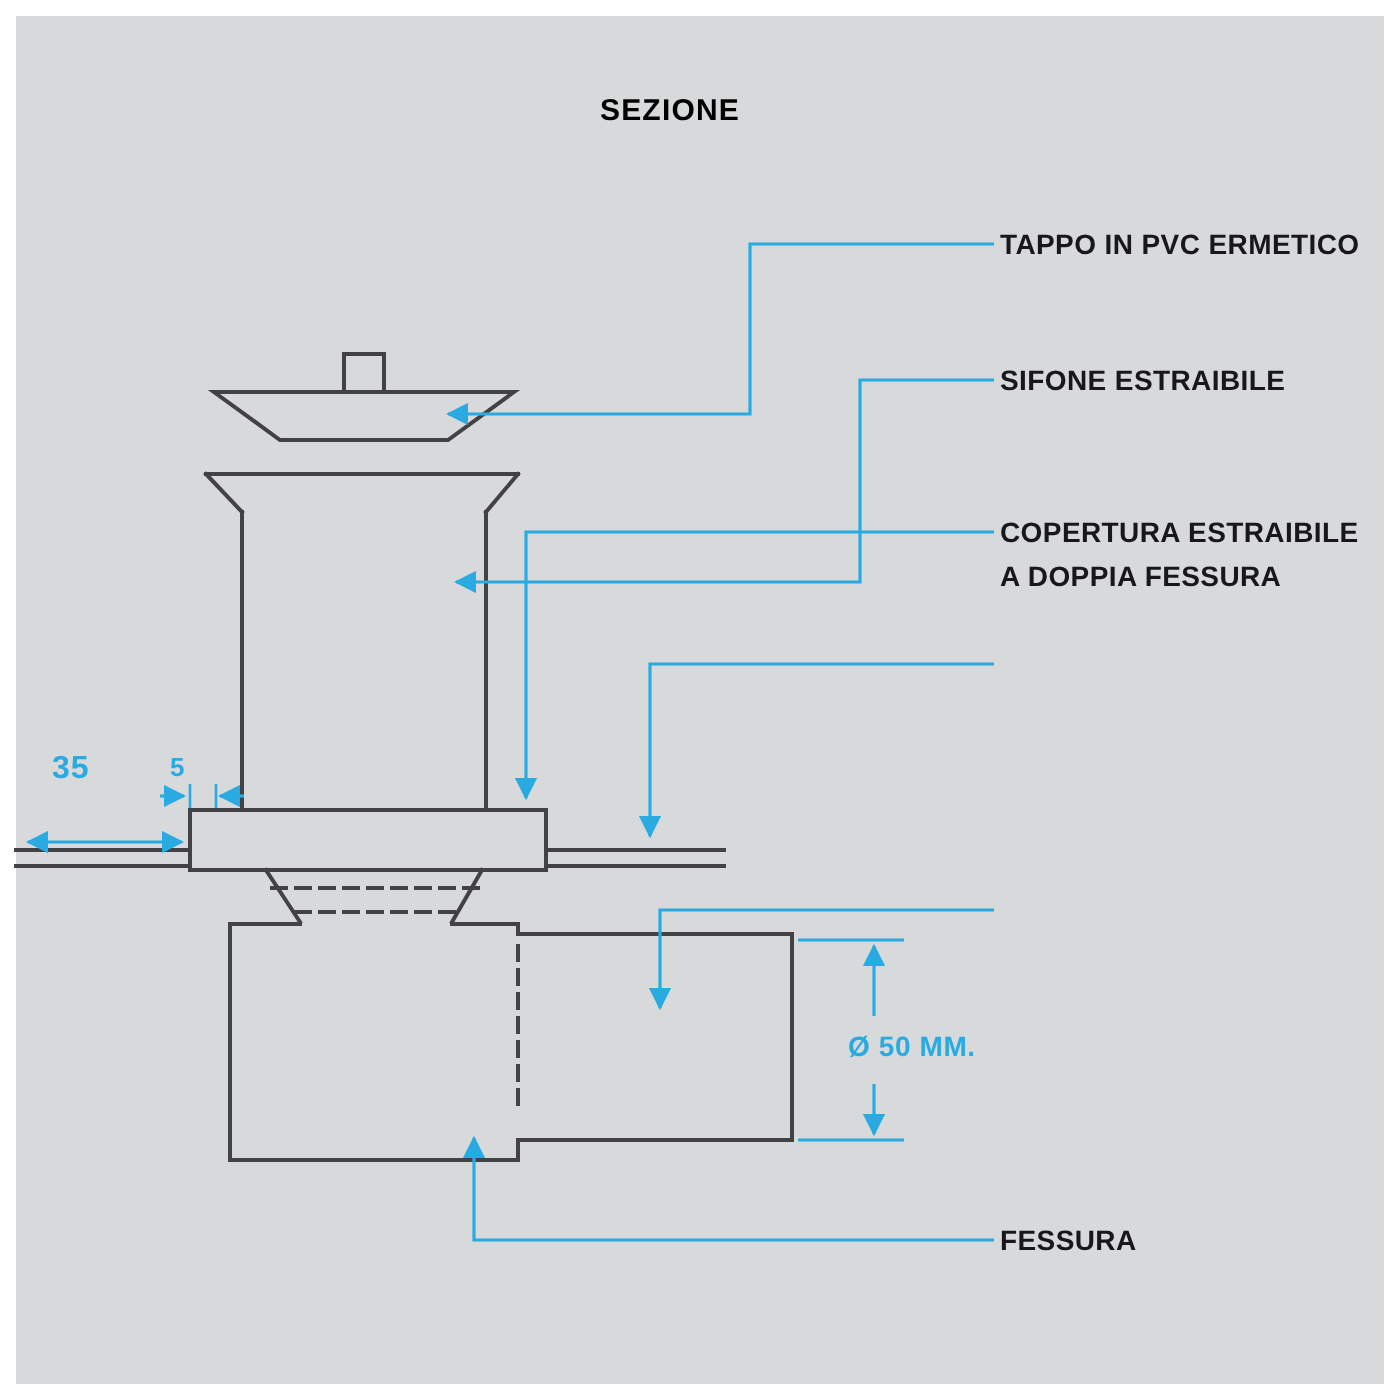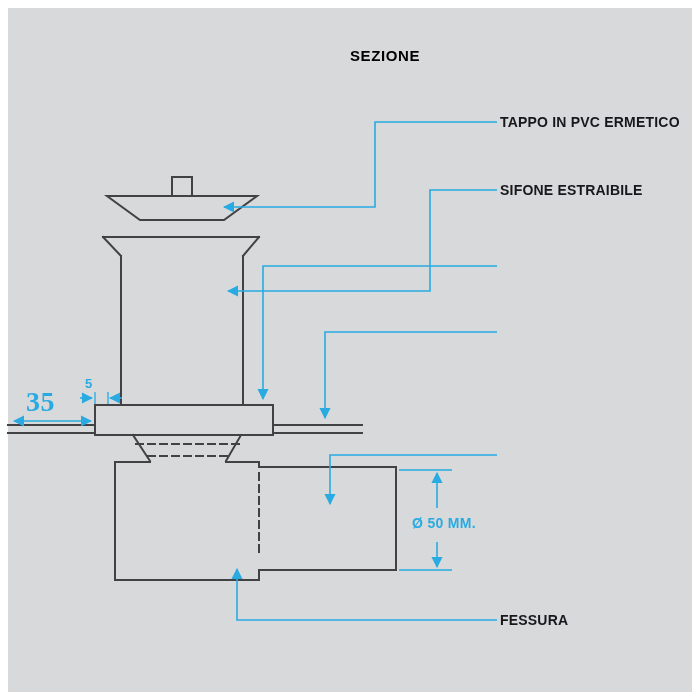--- a/index.html
+++ b/index.html
@@ -1,27 +1,27 @@
 <!DOCTYPE html>
 <html><head>
 <meta charset="utf-8">
 <style>
   html,body{margin:0;padding:0;background:#ffffff;}
   .stage{position:relative;width:700px;height:700px;background:#ffffff;overflow:hidden;
          font-family:"Liberation Sans", sans-serif;}
   .canvas{position:absolute;left:8px;top:8px;width:684px;height:684px;background:#d7d9db;}
   .drawing{position:absolute;left:0;top:0;width:700px;height:700px;}
-  .title{position:absolute;left:250px;top:47px;width:170px;text-align:right;
+  .title{position:absolute;left:250px;top:47px;width:170px;text-align:center;
          font-weight:bold;font-size:15px;letter-spacing:0.6px;color:#000000;}
   .callout{position:absolute;left:500px;font-weight:bold;font-size:14px;line-height:22px;
            color:#17171c;white-space:pre-line;letter-spacing:0.2px;}
   .dim{position:absolute;color:#29abe2;font-weight:bold;white-space:nowrap;}
-  .dim-35{left:26px;top:386px;font-size:28px;letter-spacing:0.5px;font-family:Liberation Serif, serif;}
+  .dim-35{left:26px;top:376px;font-size:16px;letter-spacing:0.5px;}
   .dim-5{left:85px;top:376px;font-size:13px;}
-  .dim-diam{left:412px;top:515px;font-size:14px;letter-spacing:0.3px;}
+  .dim-diam{left:424px;top:515px;font-size:14px;letter-spacing:0.3px;}
 </style>
 </head>
 <body>
 
 <div class="stage">
   <div class="canvas"></div>
 
   <svg class="drawing" viewBox="0 0 700 700">
     <defs>
       <marker id="arr" viewBox="0 0 10 10" refX="9" refY="5" markerWidth="7" markerHeight="7" orient="auto" markerUnits="strokeWidth">
@@ -85,18 +85,20 @@
         <polyline points="437,508 437,473" marker-end="url(#arr)"></polyline>
         <polyline points="437,542 437,567" marker-end="url(#arr)"></polyline>
       </g>
     </g>
   </svg>
 
   <div class="title">SEZIONE</div>
 
   <div class="callout" style="top:111px;">TAPPO IN PVC ERMETICO</div>
   <div class="callout" style="top:179px;">SIFONE ESTRAIBILE</div>
+  <div class="callout" style="top:255px;">COPERTURA ESTRAIBILE
+A DOPPIA FESSURA</div>
   <div class="callout" style="top:609px;">FESSURA</div>
 
   <div class="dim dim-35">35</div>
   <div class="dim dim-5">5</div>
   <div class="dim dim-diam">Ø 50 MM.</div>
 </div>
 
 </body></html>

